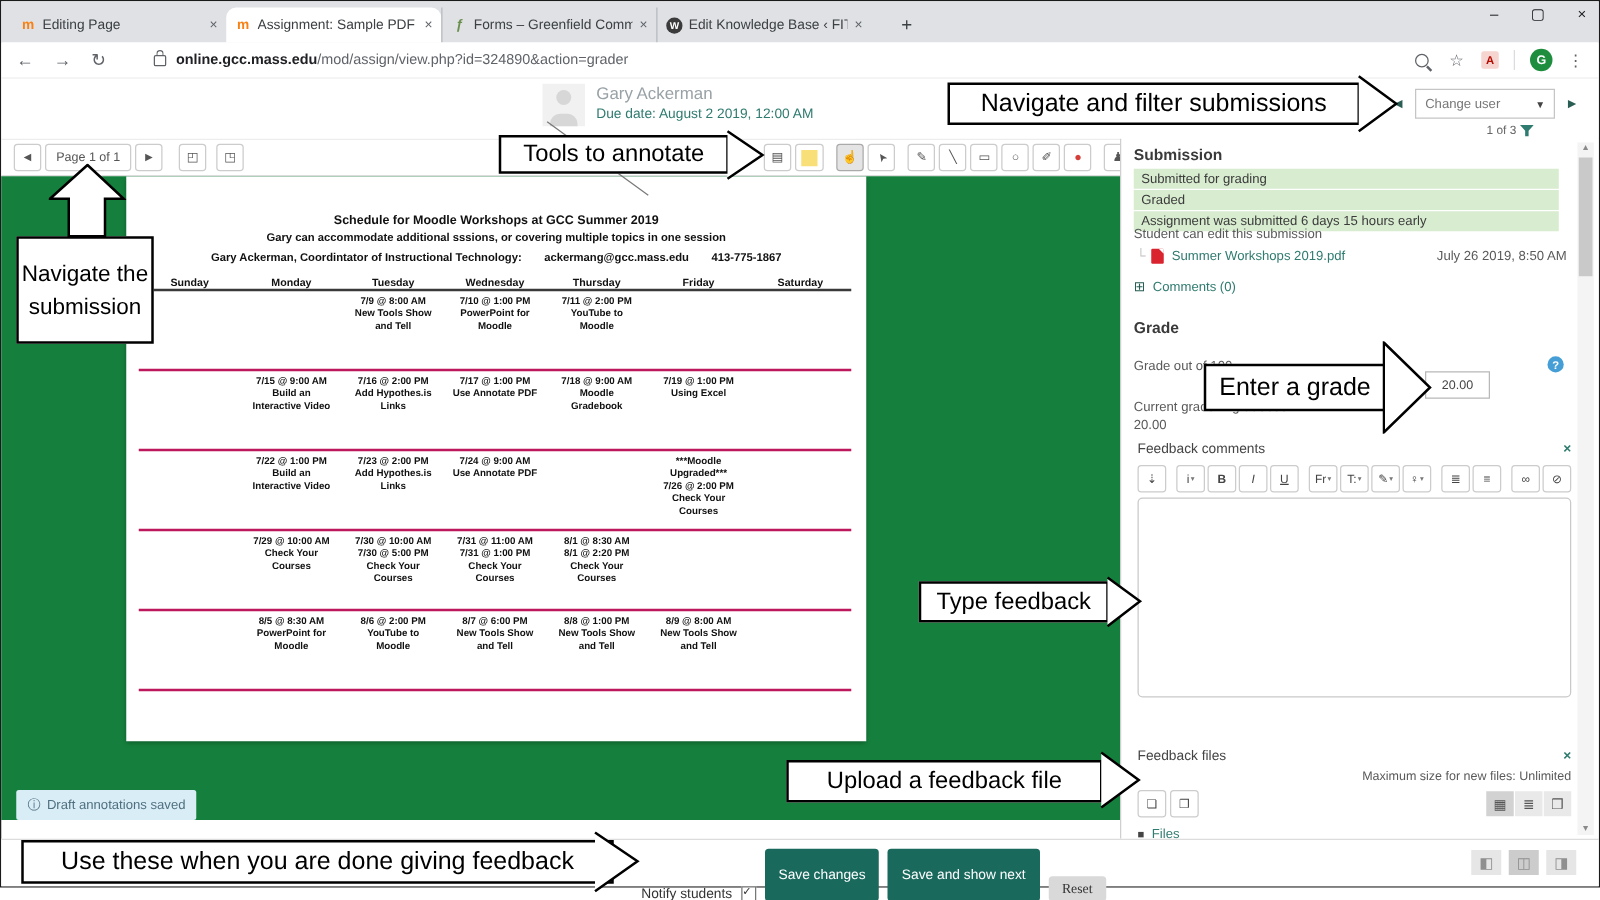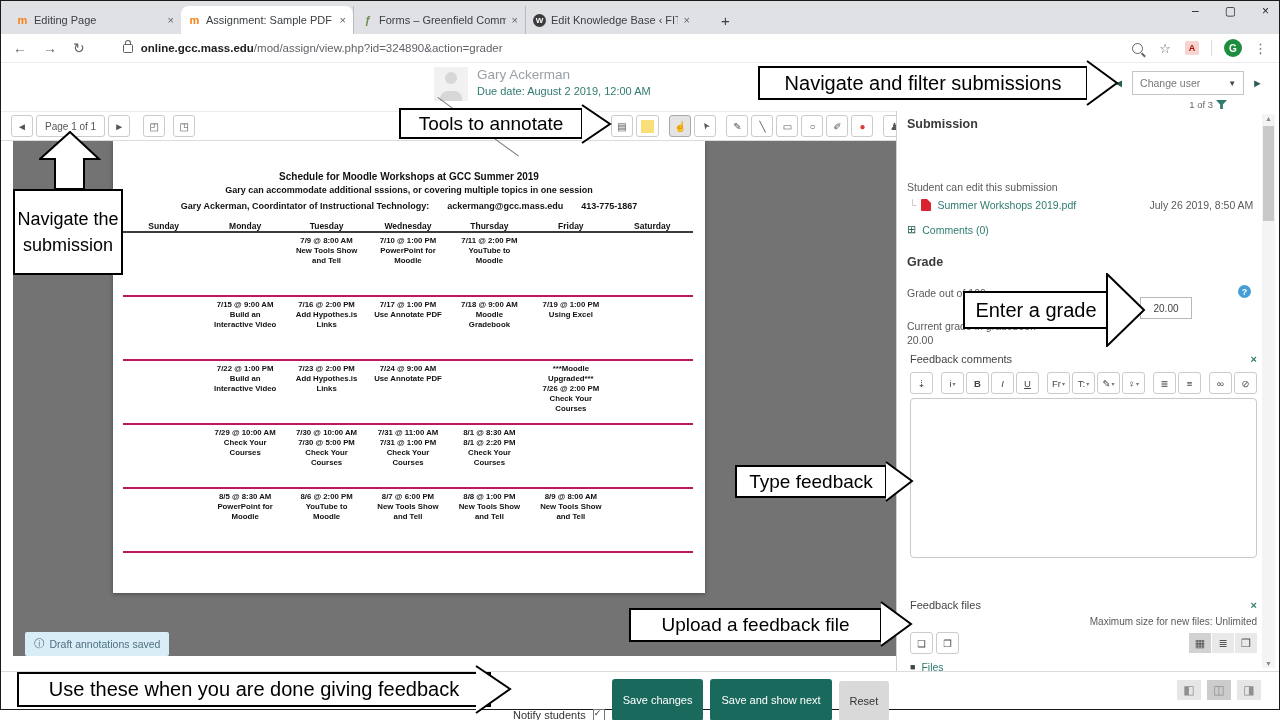--- a/index.html
+++ b/index.html
@@ -59,21 +59,21 @@
   .tb-btn{height:22px;min-width:22px;border:1px solid #ccc;background:#fff;border-radius:3px;display:flex;align-items:center;justify-content:center;font-size:10px;color:#555;box-sizing:border-box;padding:0 4px;}
   .tb-btn.active{background:#e4e4e4;border-color:#aaa;}
   .tb-btn .red{color:#d43f3a;}
   .tb-btn .bold{font-weight:bold;}
   .swatch{width:13px;height:13px;background:#f9df78;}
   .cursor-rot{display:inline-block;transform:rotate(-125deg);font-size:9px;}
   .page-label{font-size:10px;color:#555;padding:0 8px;}
   .gap{width:7px;}
 
   
-  .doc-area{position:absolute;left:12px;top:140px;width:895px;height:515px;background:#737373;overflow:hidden;}
+  .doc-area{position:absolute;left:0;top:140px;width:895px;height:515px;background:#15803d;overflow:hidden;}
   .pdf-page{position:absolute;left:100px;top:0;width:592px;height:452px;background:#fff;box-shadow:0 1px 4px rgba(0,0,0,.35);color:#111;}
   .pdf-title{position:absolute;top:30px;left:0;width:100%;text-align:center;font-size:10px;font-weight:bold;}
   .pdf-sub{position:absolute;top:44px;left:0;width:100%;text-align:center;font-size:9px;font-weight:bold;}
   .pdf-contact{position:absolute;top:60px;left:0;width:100%;text-align:center;font-size:9px;font-weight:bold;}
   .pdf-contact span{margin:0 9px;}
   .pdf-table{position:absolute;left:10px;top:80px;width:570px;}
   .days{display:grid;grid-template-columns:repeat(7,1fr);font-size:8.5px;font-weight:bold;text-align:center;border-bottom:2px solid #3a3a3a;padding-bottom:0;}
   .week{display:grid;grid-template-columns:repeat(7,1fr);border-bottom:2px solid #be185d;min-height:57px;font-size:7.8px;font-weight:bold;text-align:center;line-height:10px;padding:3px 0 2px;}
   .cell div{white-space:nowrap;}
 
@@ -117,21 +117,21 @@
   .vscroll .down{position:absolute;bottom:1px;left:0;width:100%;text-align:center;font-size:7px;color:#8a8a8a;}
   .vthumb{position:absolute;top:12px;left:1px;width:11px;height:95px;background:#c9c9c9;}
 
   
   .footer{position:absolute;left:0;top:670px;width:100%;height:38px;background:#fff;border-top:1px solid #dcdcdc;box-sizing:border-box;}
   .footer-center{position:absolute;left:512px;top:7px;display:flex;gap:7px;align-items:flex-end;}
   .notify-lbl{font-size:11px;color:#333;}
   .cb{width:10px;height:10px;border:1px solid #777;position:relative;background:#fff;}
   .cb::after{content:"✓";position:absolute;top:-2px;left:0px;font-size:9px;color:#333;}
   .btn-green{background:#19695d;color:#fff;font-size:11px;padding:15px 11px;border-radius:3px;border:none;font-family:"Liberation Sans",sans-serif;}
-  .btn-gray{background:#d9d9d9;color:#333;font-size:11px;padding:14px 11px;border-radius:3px;border:none;font-family:Liberation Sans, sans-serif;}
+  .btn-gray{background:#d9d9d9;color:#333;font-size:11px;padding:4px 11px;border-radius:3px;border:none;font-family:Liberation Serif, serif;}
   .layout-toggles{position:absolute;right:18px;top:8px;display:flex;gap:6px;}
   .layout-btn{width:24px;height:20px;background:#e6e6e6;display:flex;align-items:center;justify-content:center;color:#8f8f8f;font-size:12px;}
   .layout-btn.active{background:#cccccc;}
 
   
   .callout{position:absolute;background:#fff;border:2px solid #000;color:#000;display:flex;align-items:center;justify-content:center;text-align:center;font-size:20px;z-index:50;box-sizing:border-box;white-space:nowrap;}
   .chev{position:absolute;z-index:51;}
   .co-navsub{white-space:normal;line-height:1.45;font-size:18px;}
   .leader{position:absolute;left:437px;top:96px;width:100px;border-top:1.5px solid #777;transform:rotate(36deg);transform-origin:left top;z-index:40;}
 </style>
@@ -413,20 +413,25 @@
     </div>
     <div class="draft-badge">
       <span>ⓘ</span>
       <span>Draft annotations saved</span>
     </div>
 
   </div>
 
   <div class="panel">
     <div class="p-abs sec-title" style="left:10px;top:6px;">Submission</div>
+    <div class="p-abs status-stack">
+        <div class="status-line">Submitted for grading</div>
+        <div class="status-line">Graded</div>
+        <div class="status-line">Assignment was submitted 6 days 15 hours early</div>
+      </div>
     <div class="p-abs muted" style="left:10px;top:70px;">Student can edit this submission</div>
     <div class="p-abs file-row">
       <span class="tree-ch">└</span>
       <span class="pdf-ic"></span>
       <a href="#" class="teal-link" style="width:168px;">Summer Workshops 2019.pdf</a>
       <span class="file-date">July 26 2019, 8:50 AM</span>
     </div>
     <div class="p-abs comments-row">
       <span class="plusbox">⊞</span>
       <span>Comments (0)</span>

